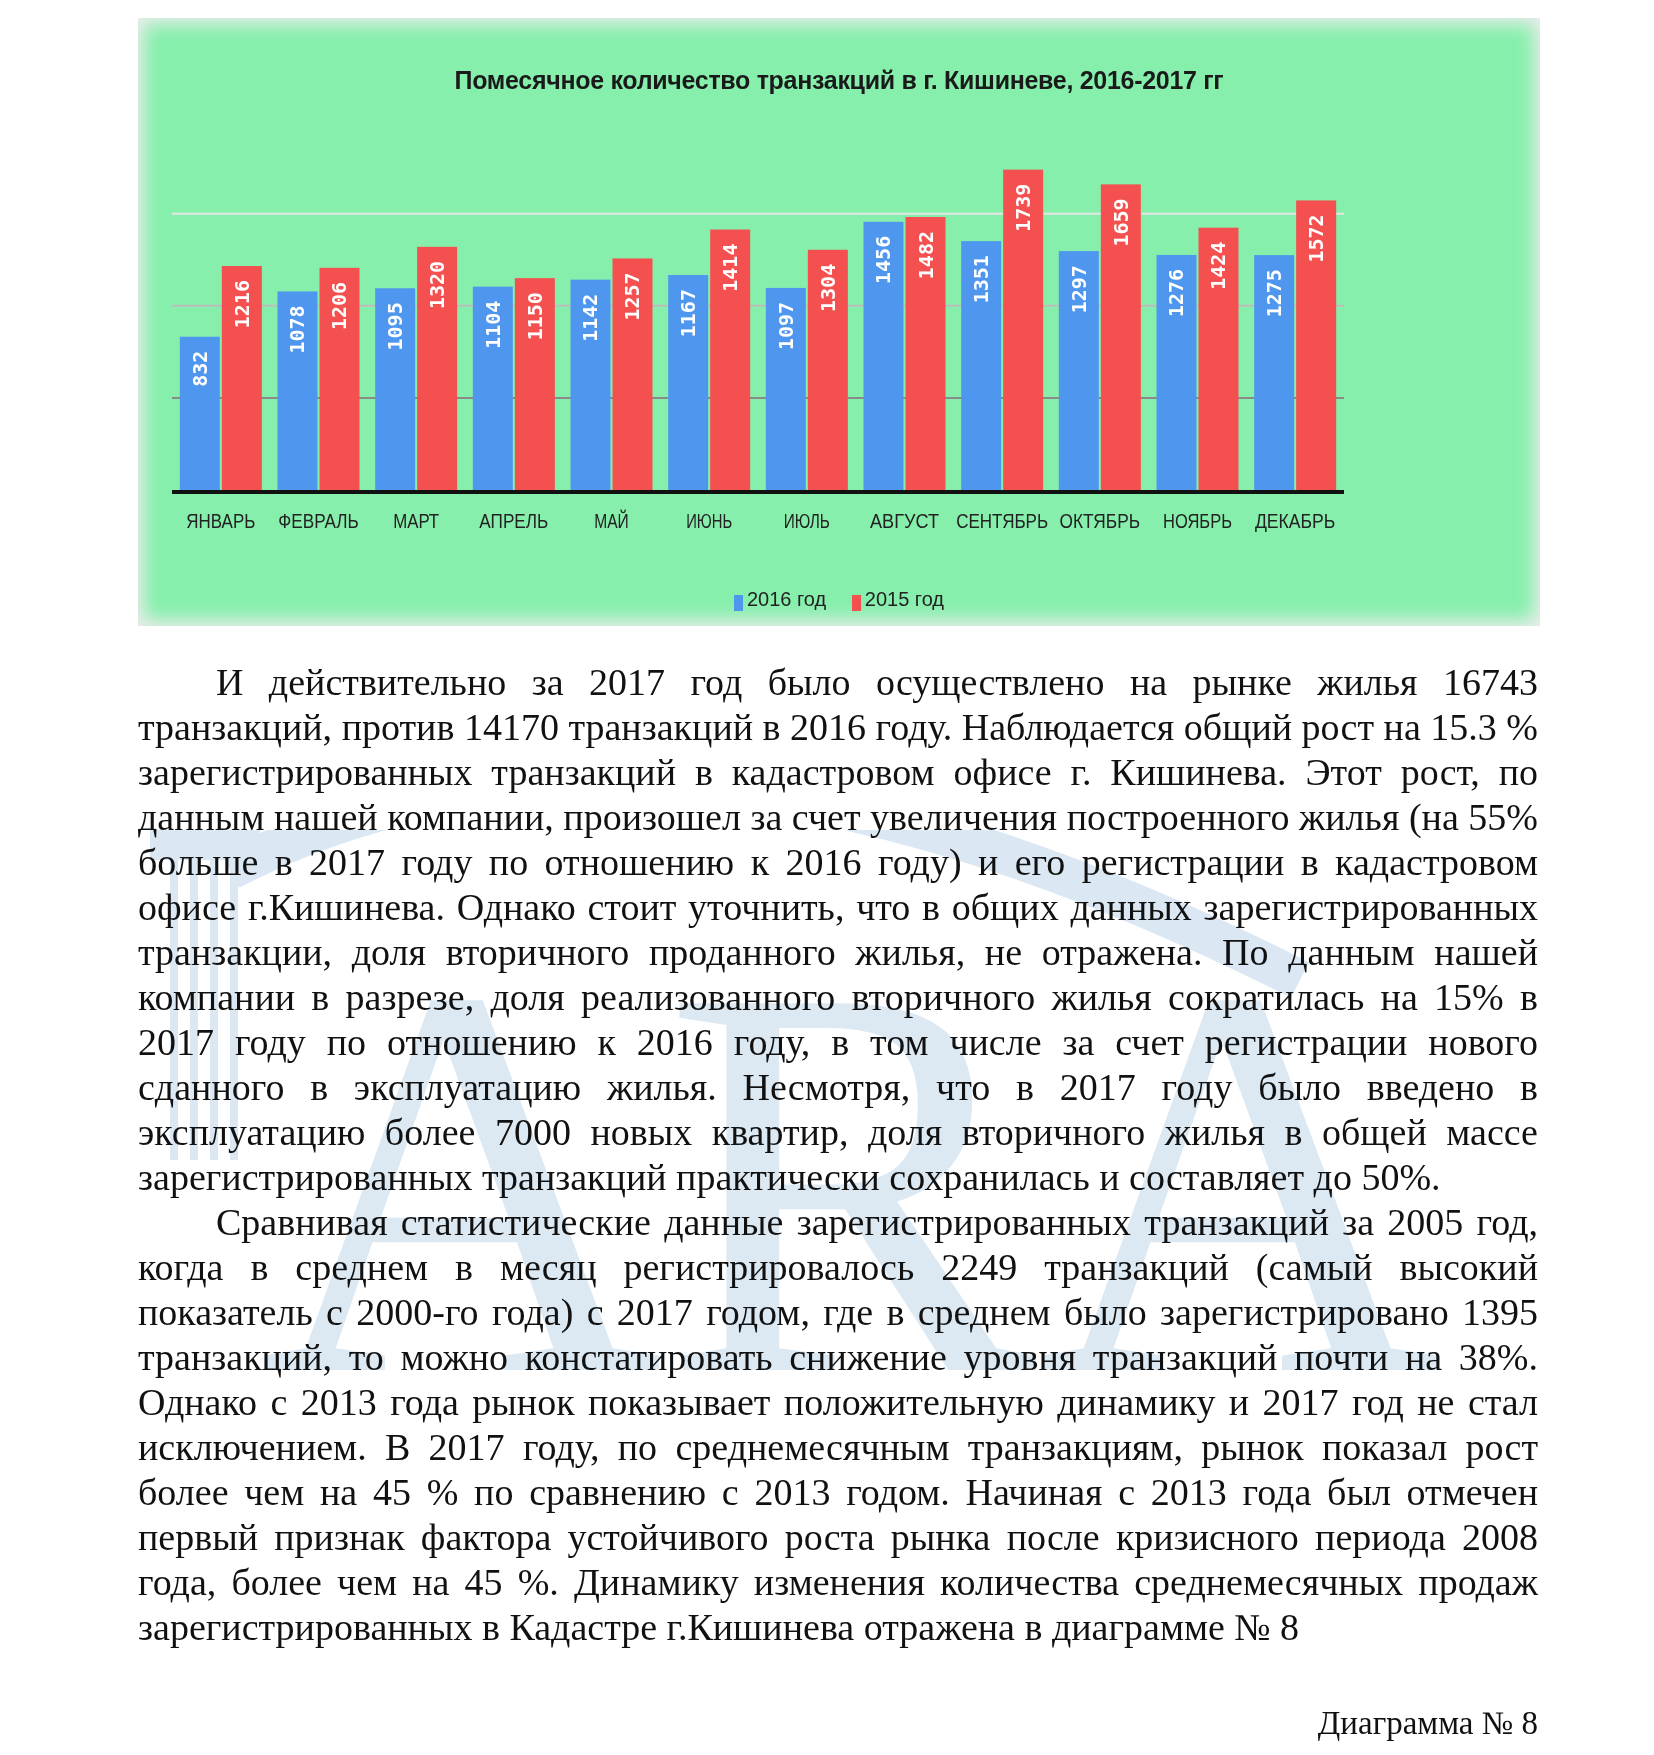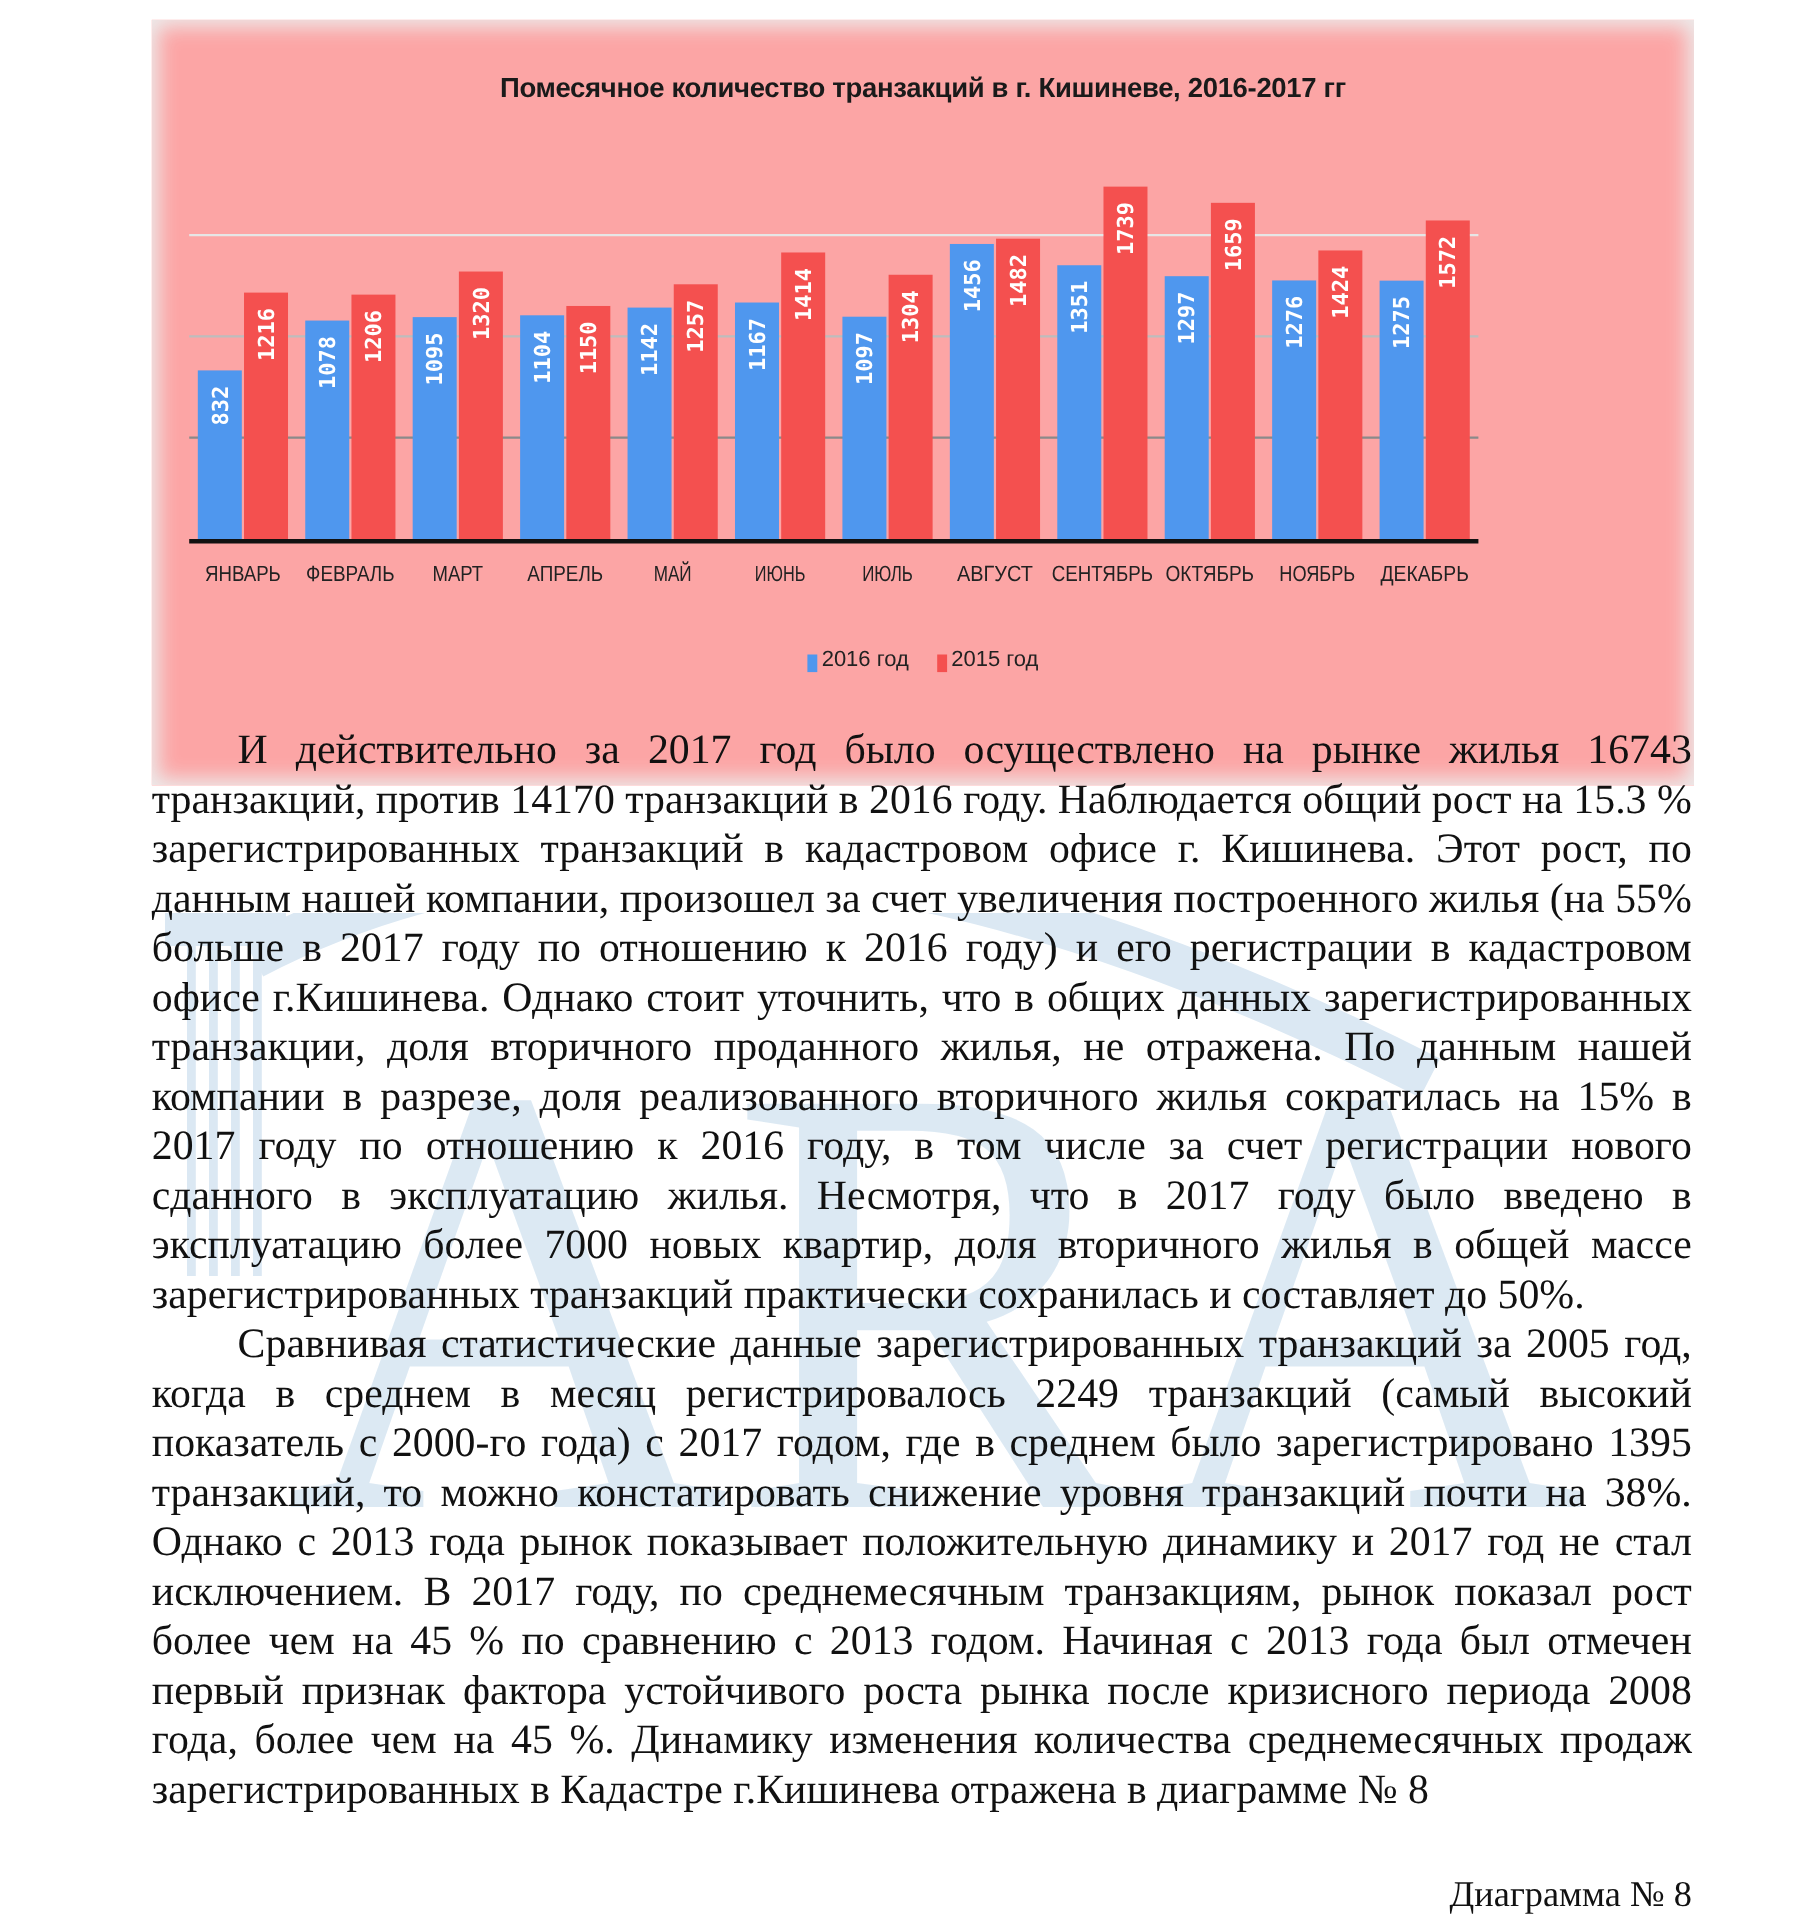--- a/index.html
+++ b/index.html
@@ -1,19 +1,19 @@
 <!DOCTYPE html>
 <html><head>
 <meta charset="utf-8">
 <style>
   html, body { margin: 0; padding: 0; background: #ffffff; }
   body { width: 1654px; height: 1755px; position: relative; overflow: hidden; font-family: "Liberation Serif", serif; }
   .chart-frame {
-    position: absolute; left: 138px; top: 18px; width: 1402px; height: 696px;
-    background: #fca5a5;
+    position: absolute; left: 138px; top: 18px; width: 1402px; height: 608px;
+    background: #86efac;
     box-shadow: inset 0 0 18px 6px #ececec;
   }
   .chart-title {
     position: absolute; left: 0; right: 0; top: 48px; text-align: center;
     font-family: "Liberation Sans", sans-serif; font-weight: bold; font-size: 25px; color: #1a1a1a;
     letter-spacing: -0.3px;
   }
   svg.chart { position: absolute; left: 0; top: 0; }
   .legend {
     position: absolute; left: 0; right: 0; top: 570px; text-align: center;

